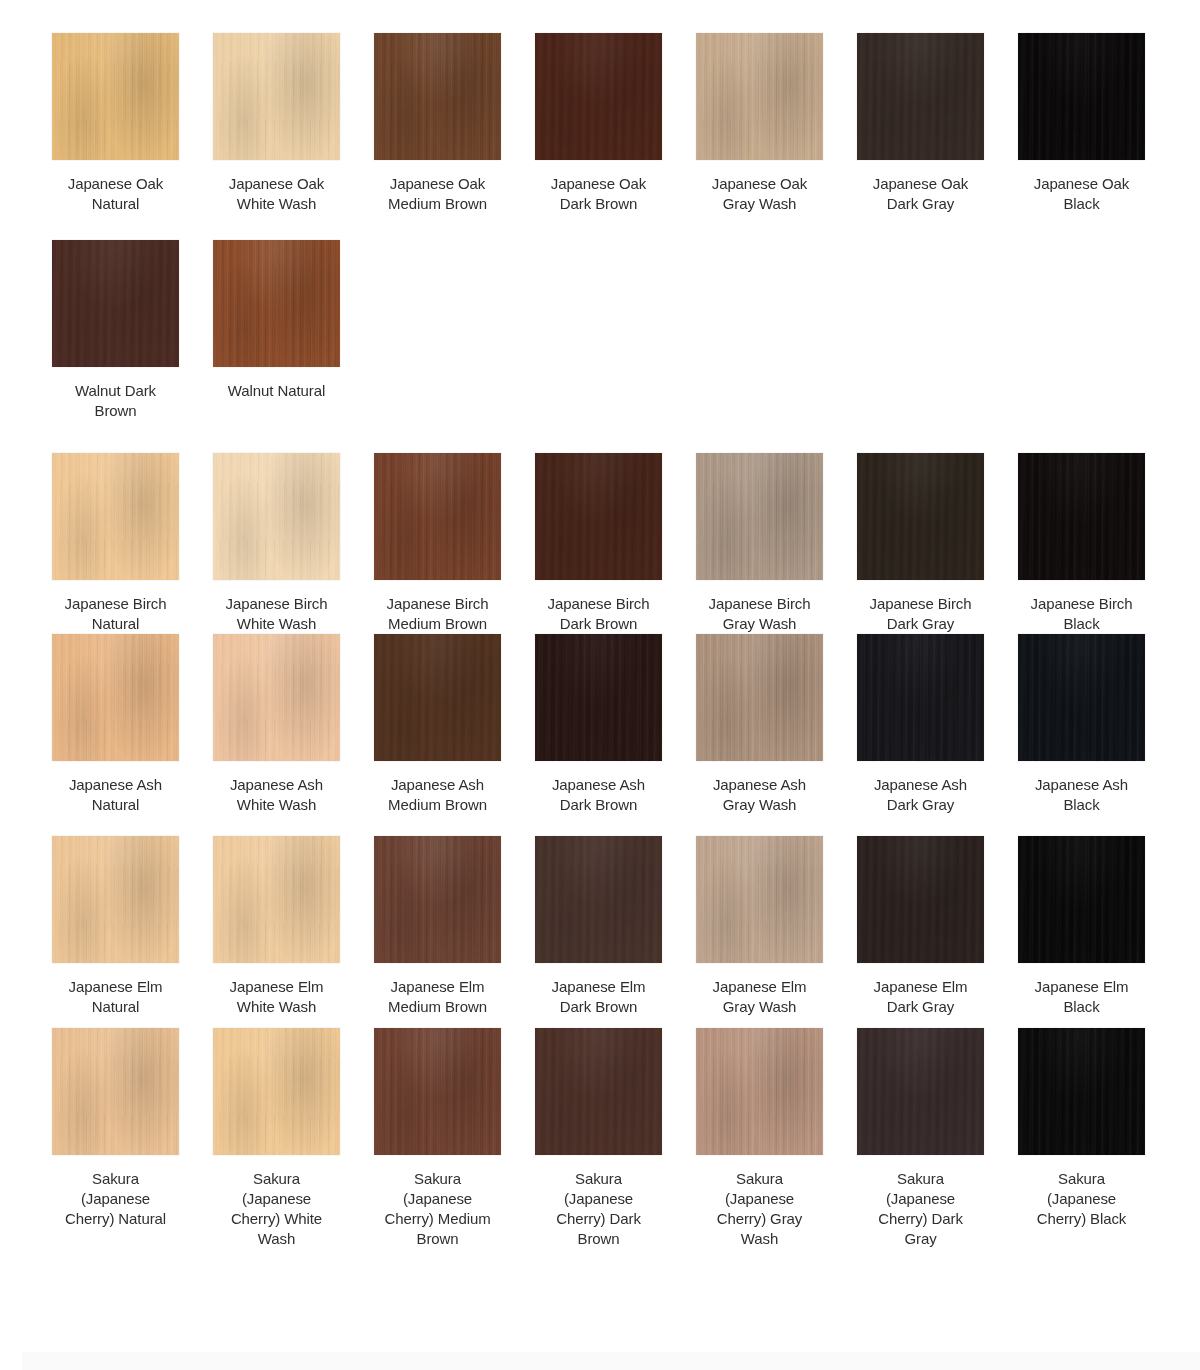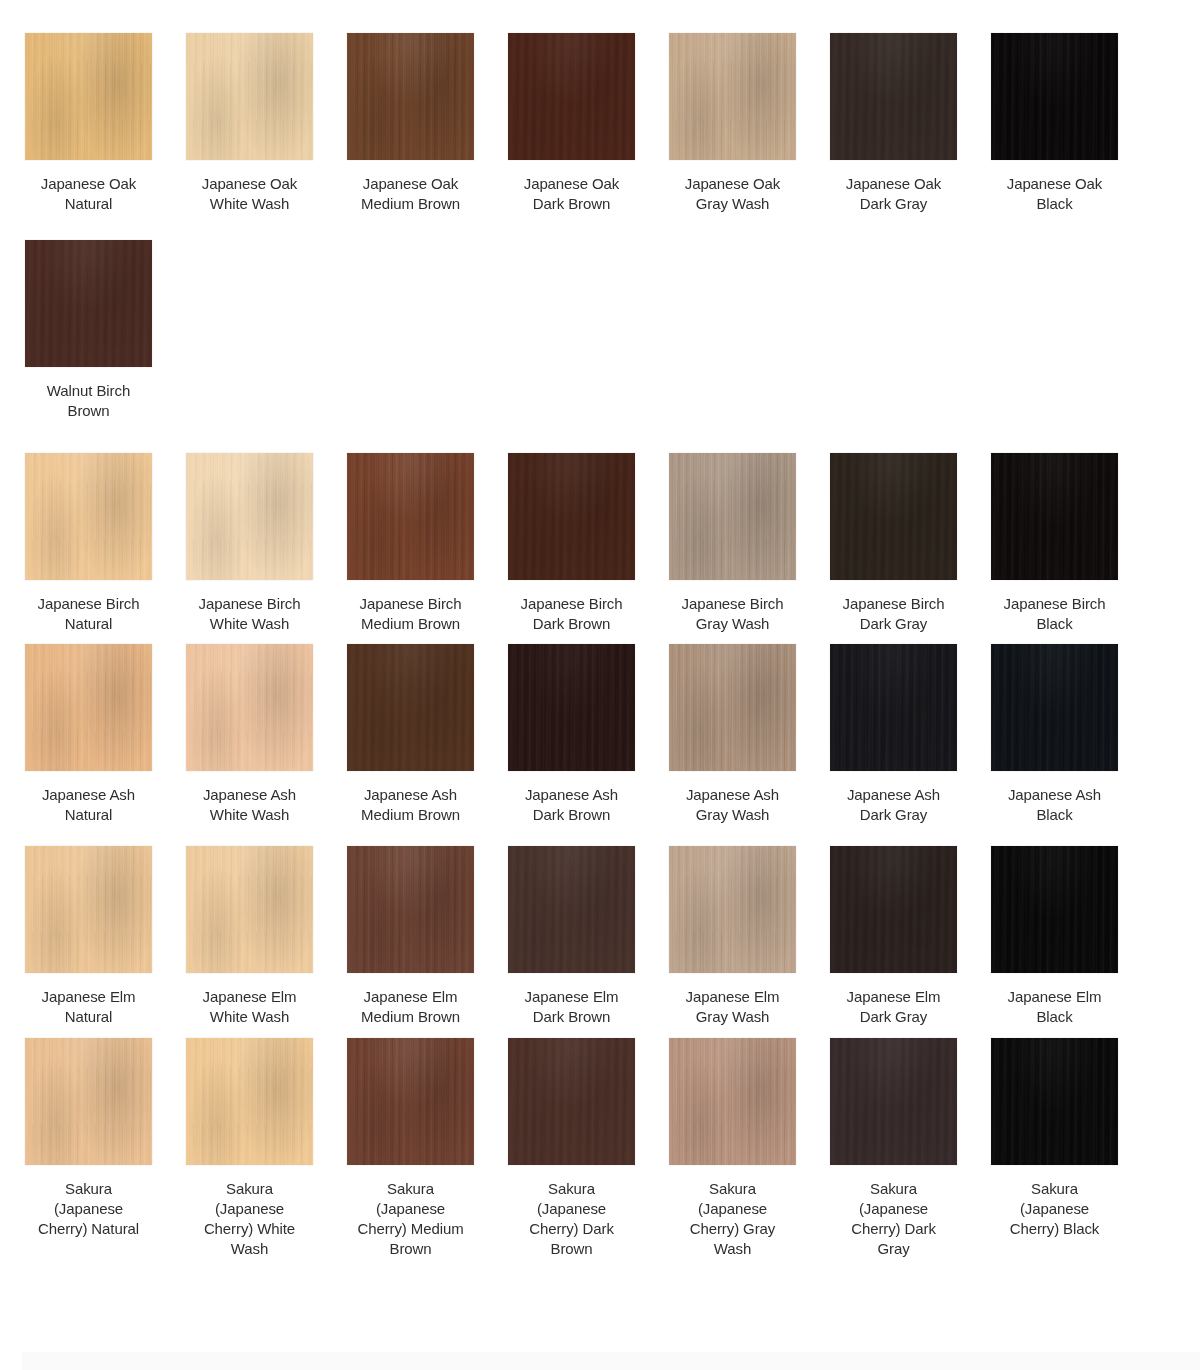--- a/index.html
+++ b/index.html
@@ -21,28 +21,28 @@
     position: relative;
     width: 1200px;
     padding-top: 33px;
     box-sizing: border-box;
   }
 
   .swatch-group {
     display: grid;
     grid-template-columns: repeat(7, 127px);
     column-gap: 34px;
-    padding-left: 25px;
+    padding-left: 52px;
     box-sizing: border-box;
     align-items: start;
   }
 
   .group-oak      { margin-bottom: 26px; }
   .group-walnut   { margin-bottom: 32px; }
-  .group-birch    { margin-bottom: 10px; }
+  .group-birch    { }
   .group-ash      { margin-bottom: 21px; }
   .group-elm      { margin-bottom: 11px; }
   .group-sakura   { margin-bottom: 0; }
 
   .swatch-cell {
     width: 127px;
     display: flex;
     flex-direction: column;
     align-items: center;
   }
@@ -194,22 +194,30 @@
 Black</div>
       </div>
     </div>
     <div class="swatch-group group-walnut">
       <div class="swatch-cell">
         <div class="swatch-chip tone-dark" style="background-color: rgb(74, 42, 34);">
           <div class="grain-f"></div>
           <div class="grain-v"></div>
           <div class="grain-n"></div>
         </div>
-        <div class="swatch-label">Walnut Birch
+        <div class="swatch-label">Walnut Dark
 Brown</div>
+      </div>
+      <div class="swatch-cell">
+        <div class="swatch-chip tone-mid" style="background-color: rgb(138, 75, 42);">
+          <div class="grain-f"></div>
+          <div class="grain-v"></div>
+          <div class="grain-n"></div>
+        </div>
+        <div class="swatch-label">Walnut Natural</div>
       </div>
     </div>
     <div class="swatch-group group-birch">
       <div class="swatch-cell">
         <div class="swatch-chip tone-light" style="background-color: rgb(239, 199, 149);">
           <div class="grain-f"></div>
           <div class="grain-v"></div>
           <div class="grain-n"></div>
         </div>
         <div class="swatch-label">Japanese Birch

